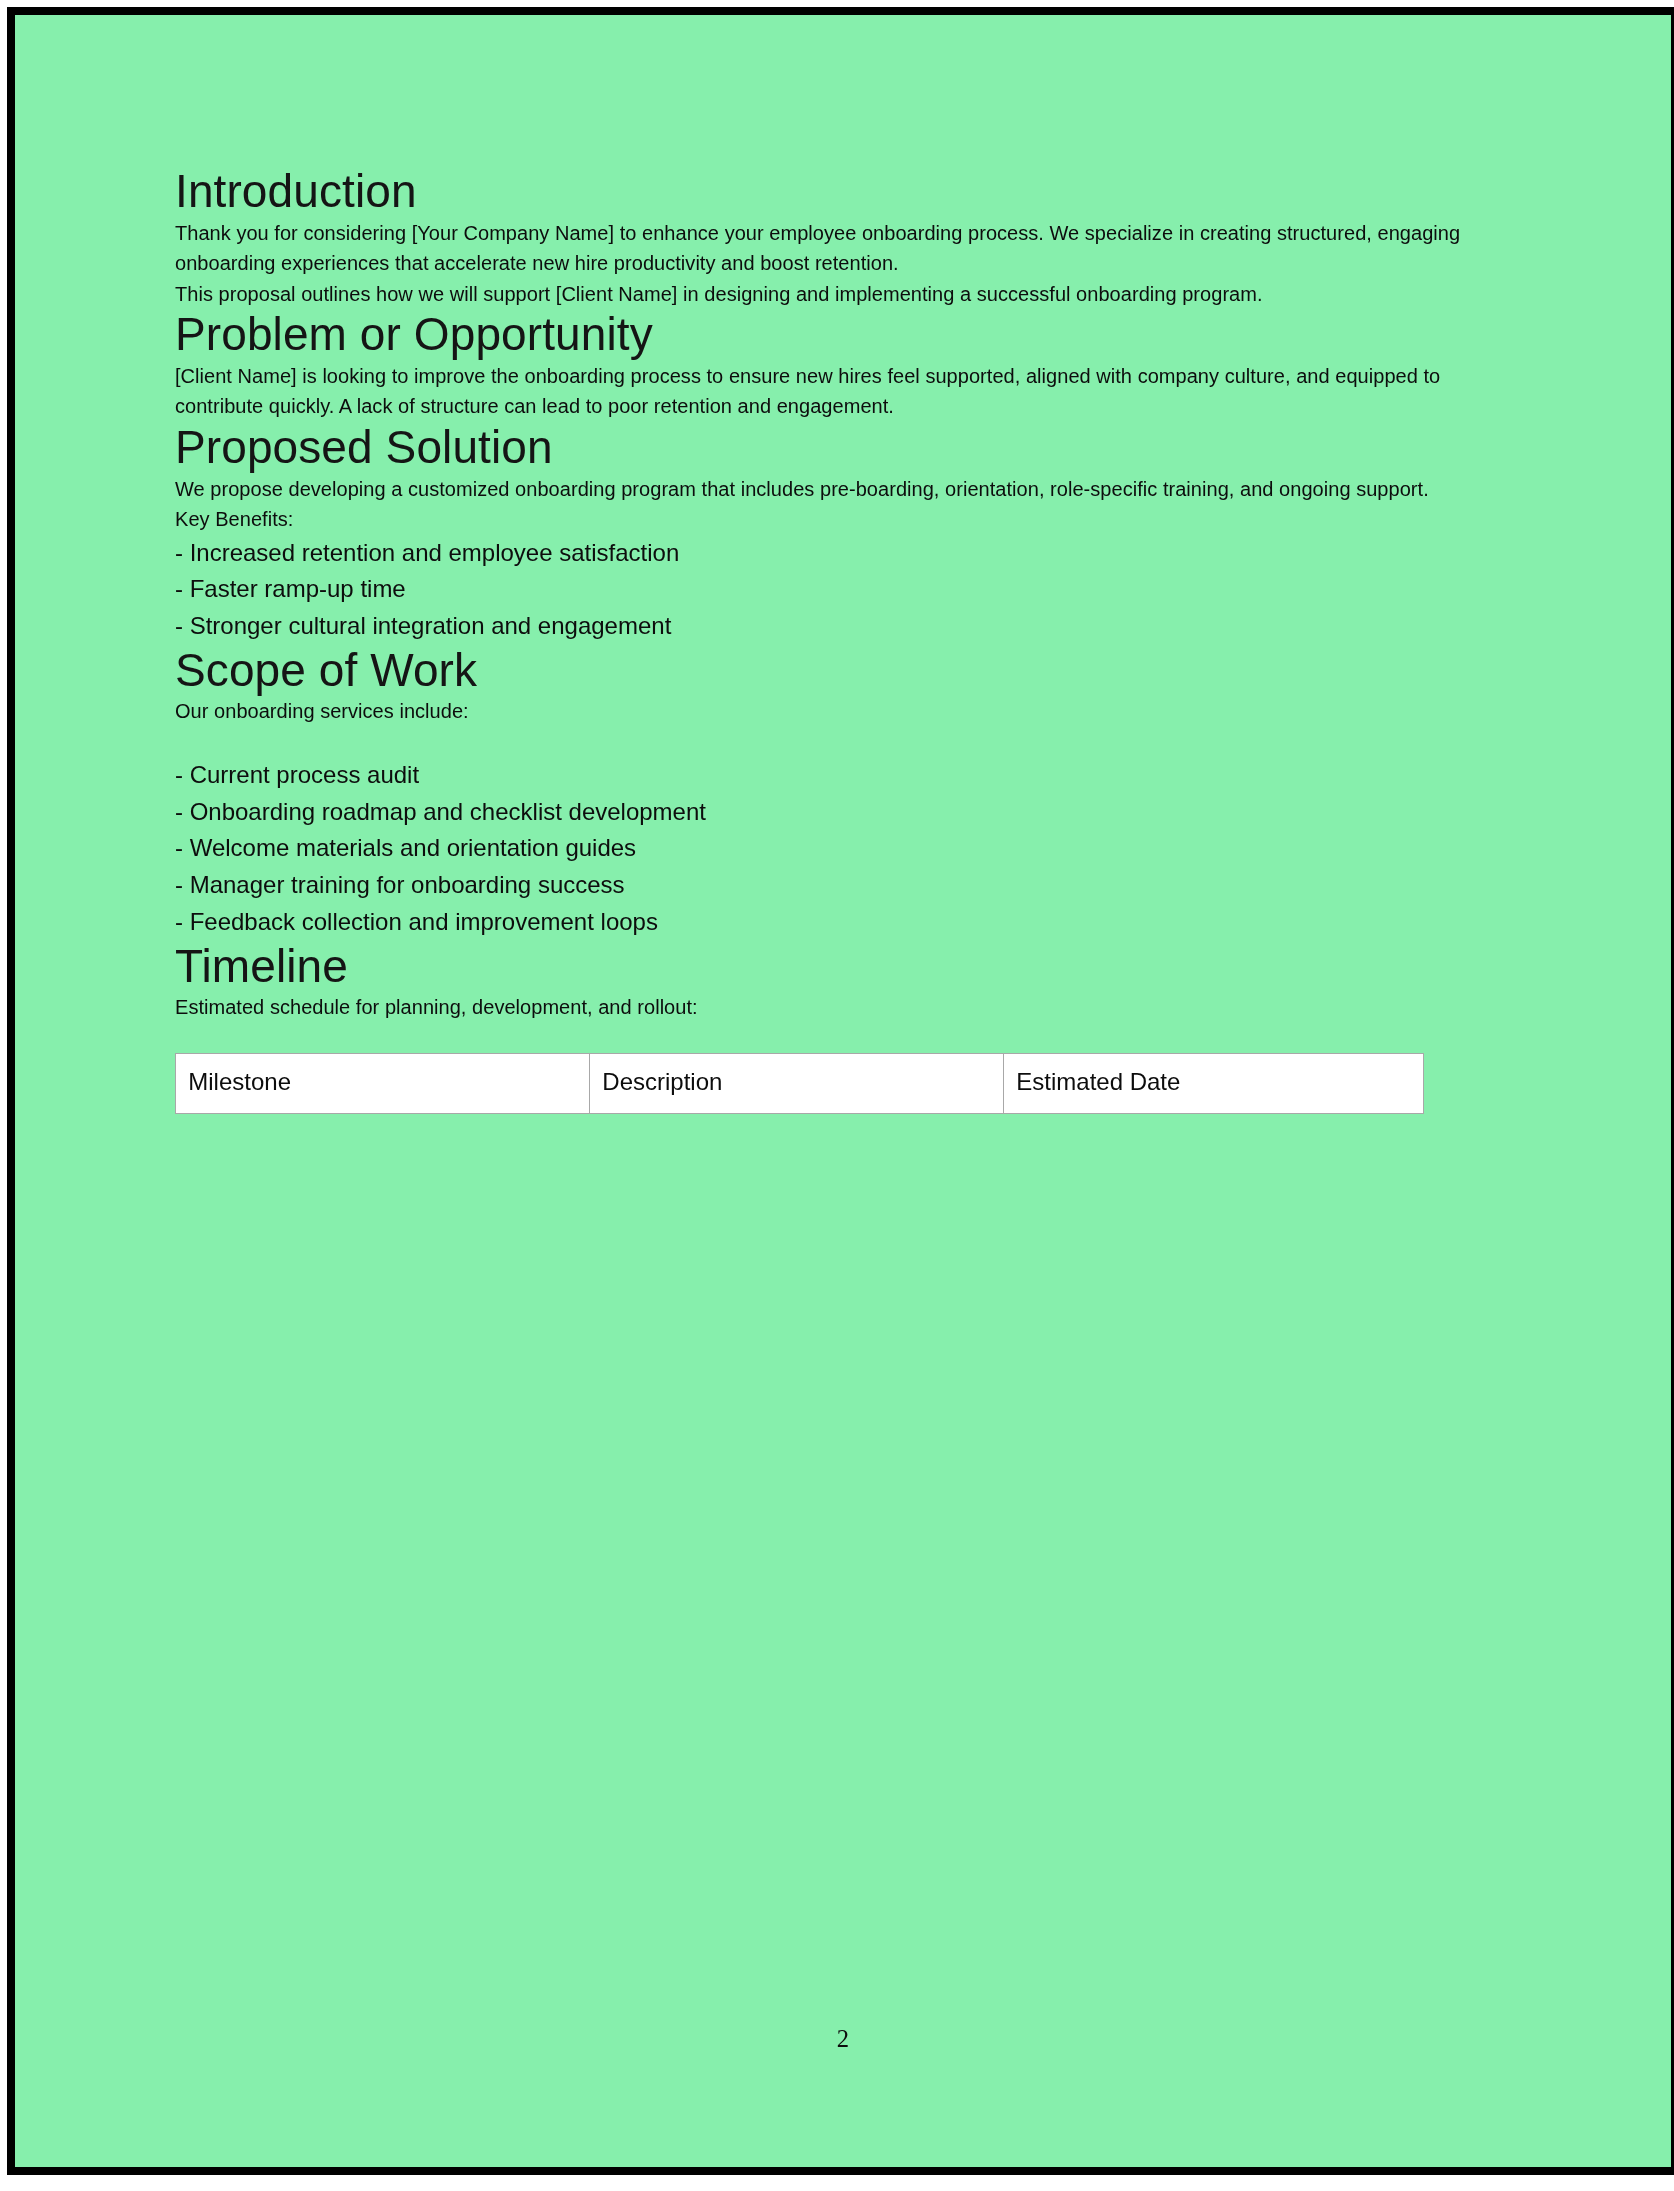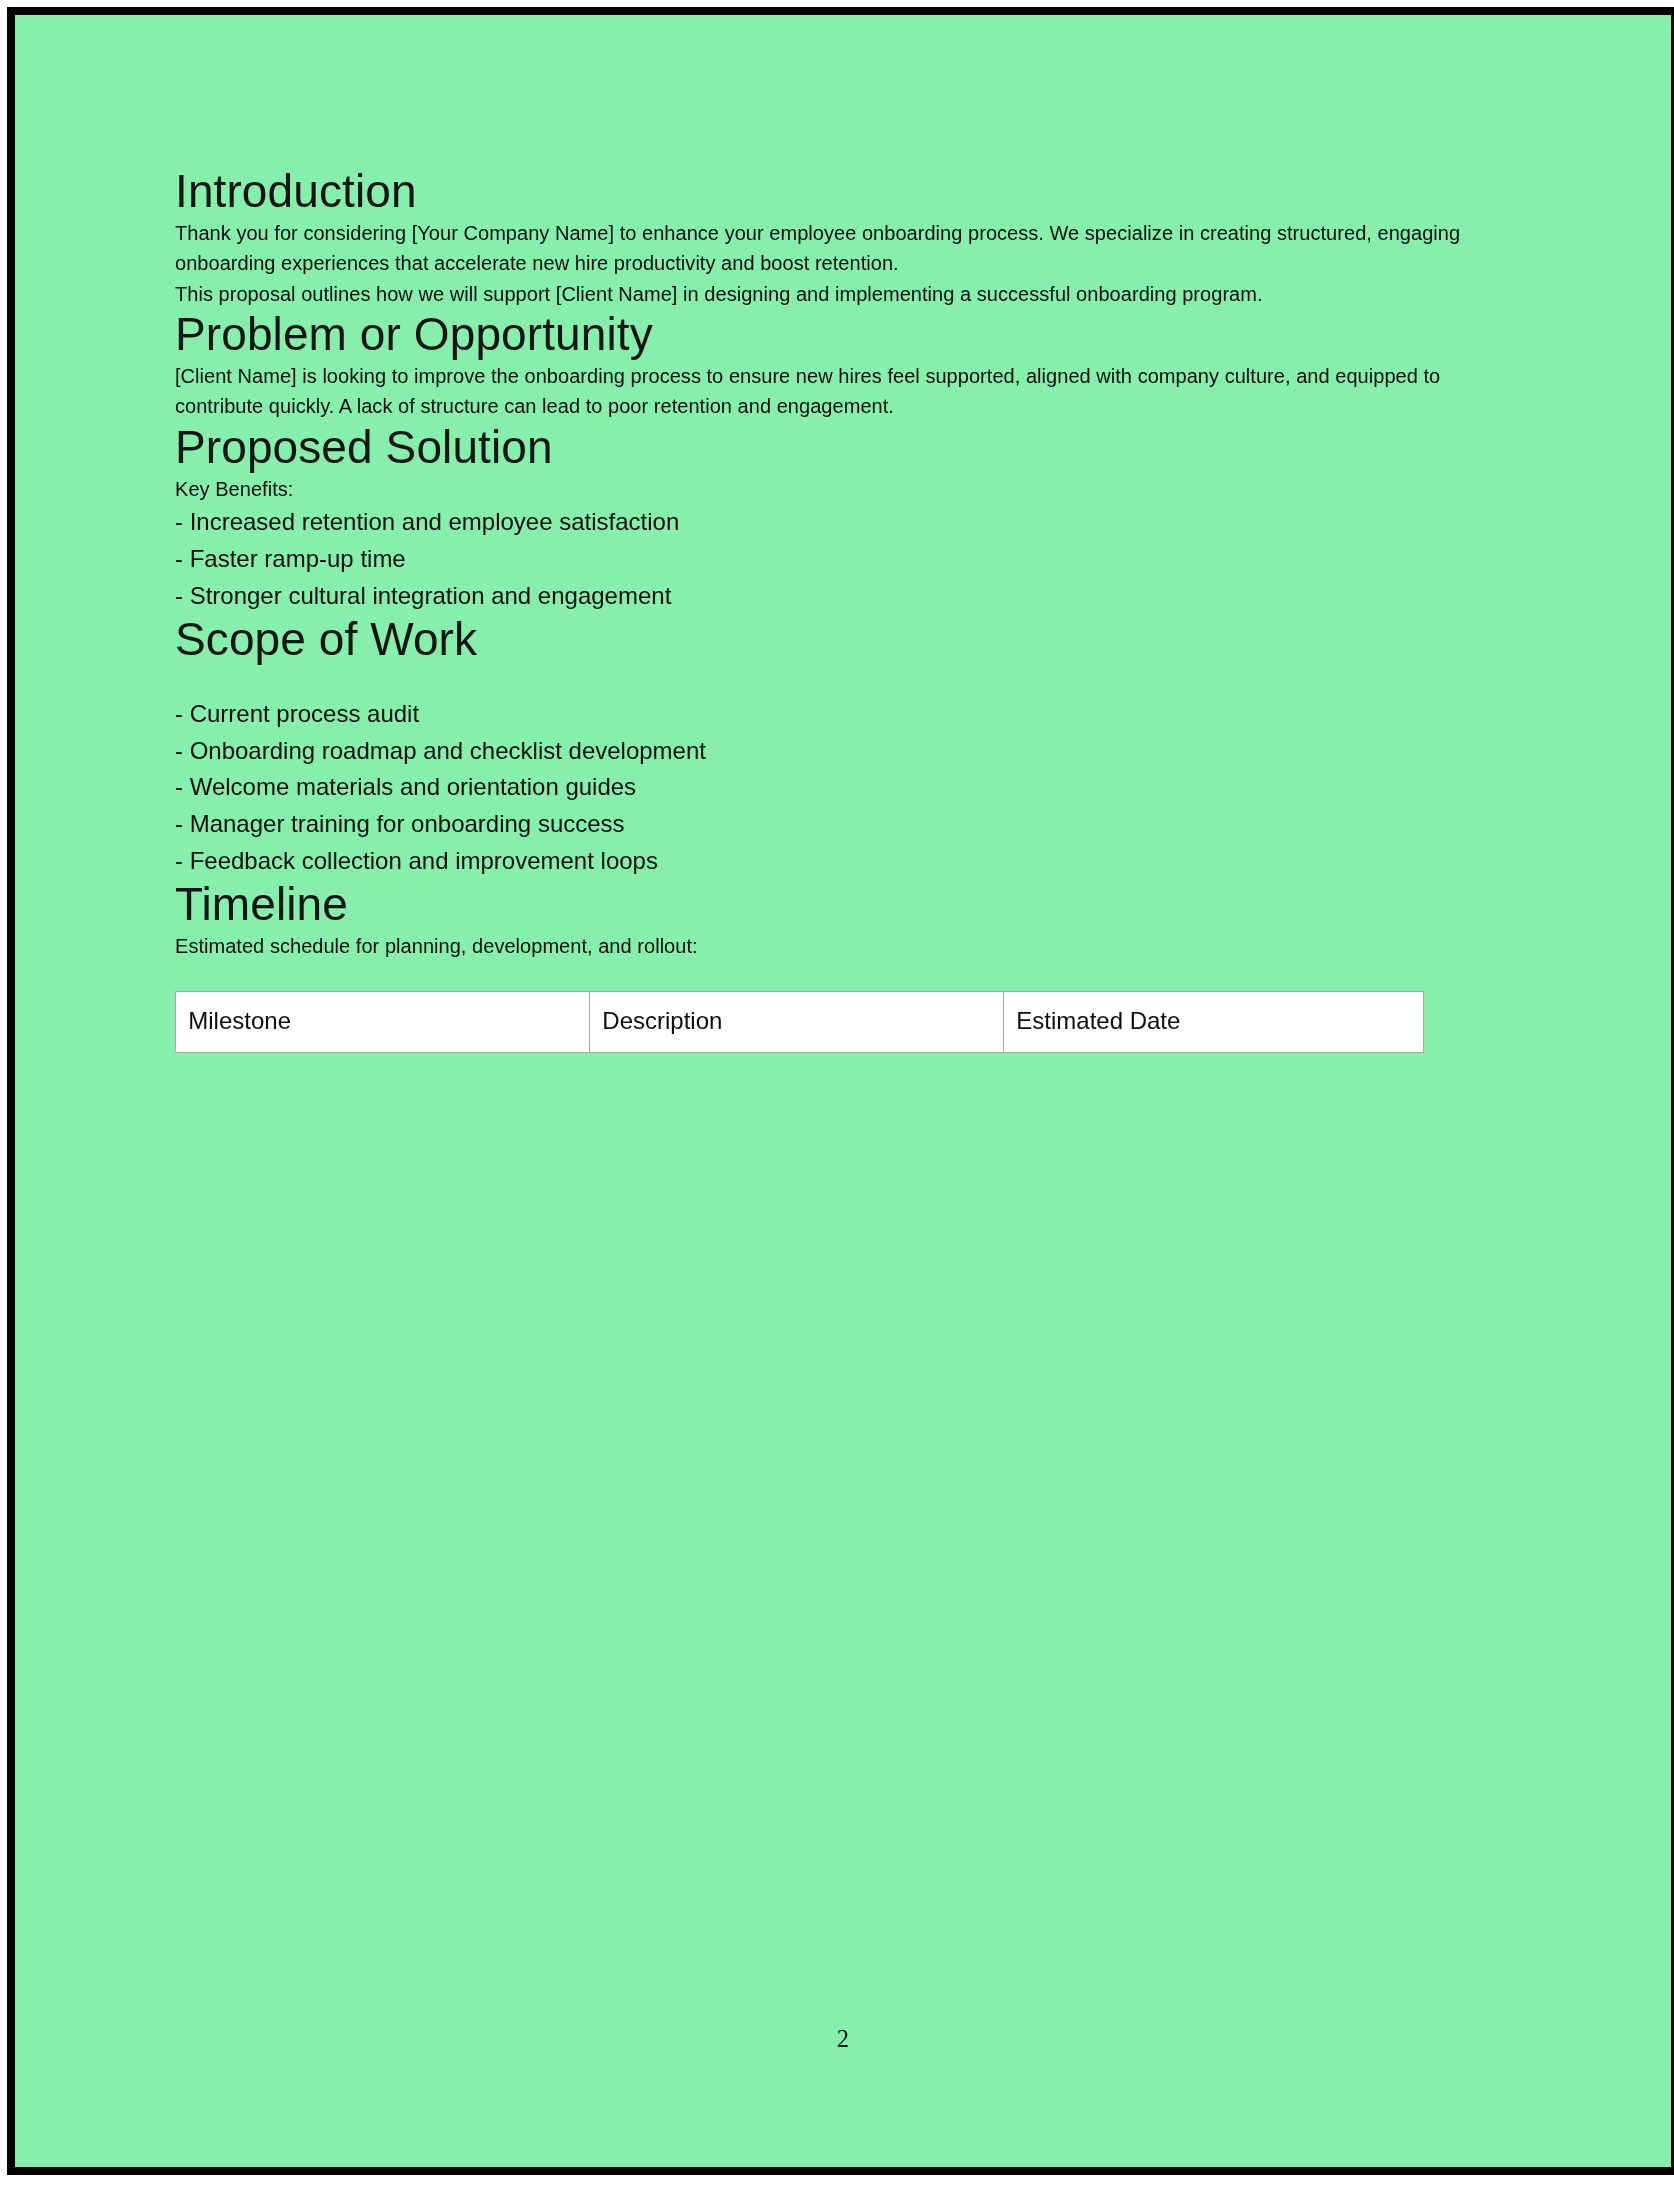--- a/index.html
+++ b/index.html
@@ -115,28 +115,30 @@
     <div class="content">
 
       <h1 class="heading h-intro">Introduction</h1>
       <p class="body-text gap-after-heading">Thank you for considering [Your Company Name] to enhance your employee onboarding process. We specialize in creating structured, engaging onboarding experiences that accelerate new hire productivity and boost retention.</p>
       <p class="body-text para-gap">This proposal outlines how we will support [Client Name] in designing and implementing a successful onboarding program.</p>
 
       <h1 class="heading heading-spacer-before">Problem or Opportunity</h1>
       <p class="body-text gap-after-heading">[Client Name] is looking to improve the onboarding process to ensure new hires feel supported, aligned with company culture, and equipped to contribute quickly. A lack of structure can lead to poor retention and engagement.</p>
 
       <h1 class="heading heading-spacer-before">Proposed Solution</h1>
+      <p class="body-text gap-after-heading">We propose developing a customized onboarding program that includes pre-boarding, orientation, role-specific training, and ongoing support.</p>
       <p class="body-text para-gap">Key Benefits:</p>
       <ul class="list-block tight-list">
         <li>- Increased retention and employee satisfaction</li>
         <li>- Faster ramp-up time</li>
         <li>- Stronger cultural integration and engagement</li>
       </ul>
 
       <h1 class="heading heading-spacer-before">Scope of Work</h1>
+      <p class="body-text gap-after-heading">Our onboarding services include:</p>
       <ul class="list-block scope-list">
         <li>- Current process audit</li>
         <li>- Onboarding roadmap and checklist development</li>
         <li>- Welcome materials and orientation guides</li>
         <li>- Manager training for onboarding success</li>
         <li>- Feedback collection and improvement loops</li>
       </ul>
 
       <h1 class="heading heading-spacer-before">Timeline</h1>
       <p class="body-text gap-after-heading">Estimated schedule for planning, development, and rollout:</p>

